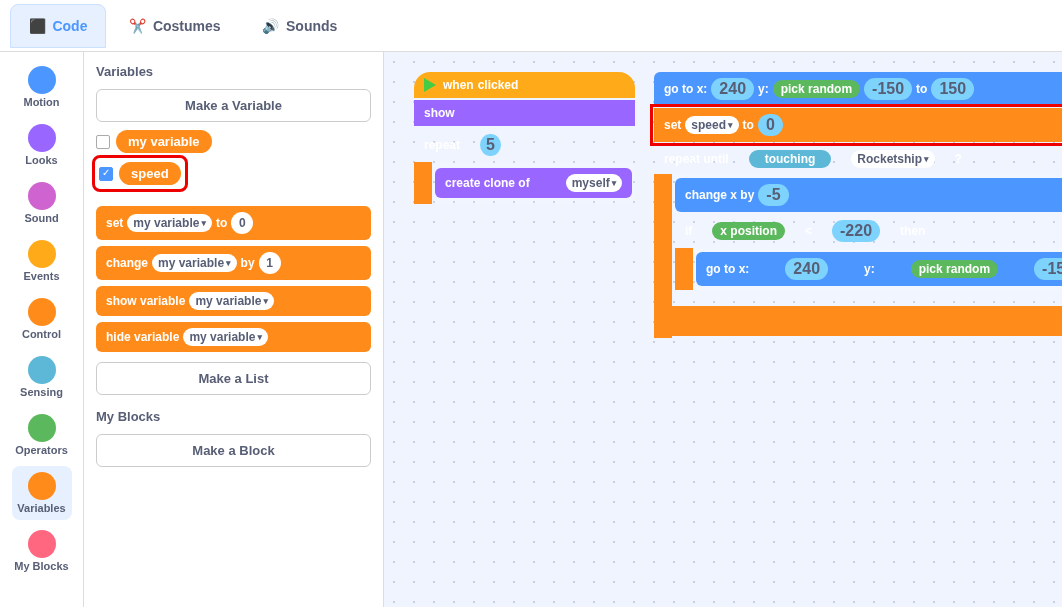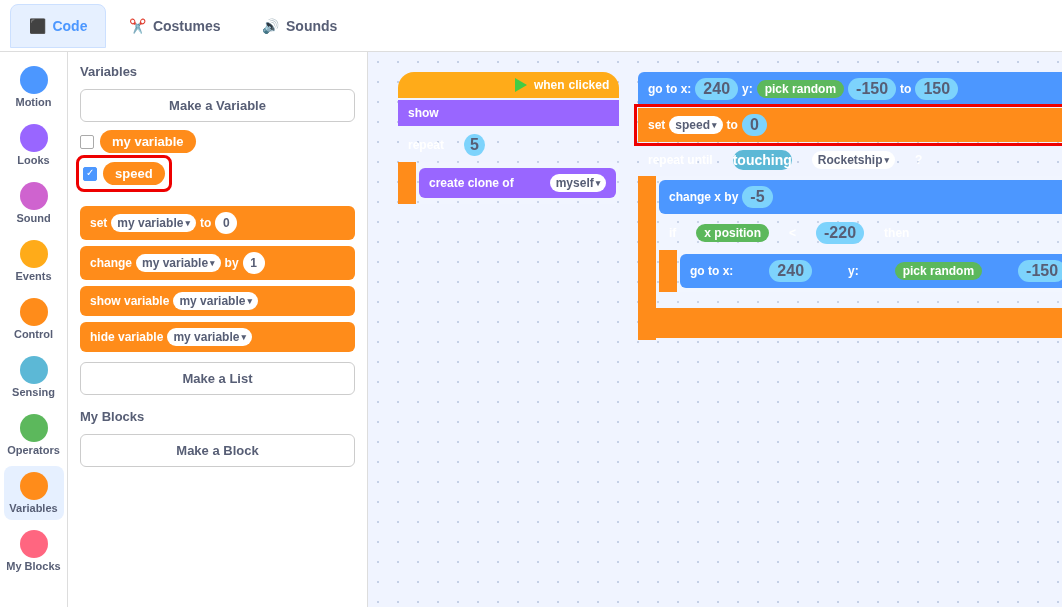--- a/index.html
+++ b/index.html
@@ -34,21 +34,21 @@
     }
 
     
     .main-layout {
       display: flex;
       height: calc(607px - 52px);
     }
 
     
     .sidebar {
-      width: 68px;
+      width: 84px;
       background: #fff;
       border-right: 1px solid #ddd;
       display: flex;
       flex-direction: column;
       align-items: center;
       padding: 8px 0;
       gap: 4px;
       overflow-y: auto;
     }
     .sidebar-item {
@@ -195,21 +195,20 @@
       padding: 6px 10px;
       border-radius: 6px;
       font-size: 12px;
       font-weight: 700;
       color: #fff;
       white-space: nowrap;
       position: relative;
     }
     .s-block.hat {
       border-radius: 16px 16px 6px 6px;
-      justify-content: flex-end;
     }
     .s-block.orange { background: #ff8c1a; }
     .s-block.blue { background: #4c97ff; }
     .s-block.purple { background: #9966ff; }
     .s-block.yellow { background: #ffab19; }
 
     .s-val {
       background: #7dd3fc;
       color: #575e75;
       border-radius: 12px;
@@ -309,22 +308,22 @@
       color: #fff;
       border-radius: 12px;
       padding: 2px 8px;
       font-size: 12px;
       font-weight: 700;
     }
     .s-teal-pill {
       background: #5cb8d6;
       color: #fff;
       border-radius: 12px;
-      padding: 2px 0;
-      font-size: 14px;
+      padding: 2px 16px;
+      font-size: 12px;
       font-weight: 700;
     }
   </style>
 </head>
 <body>
 
 <div class="top-bar">
   <div class="tab active">
     <span>⬛</span>
     <span>Code</span>

